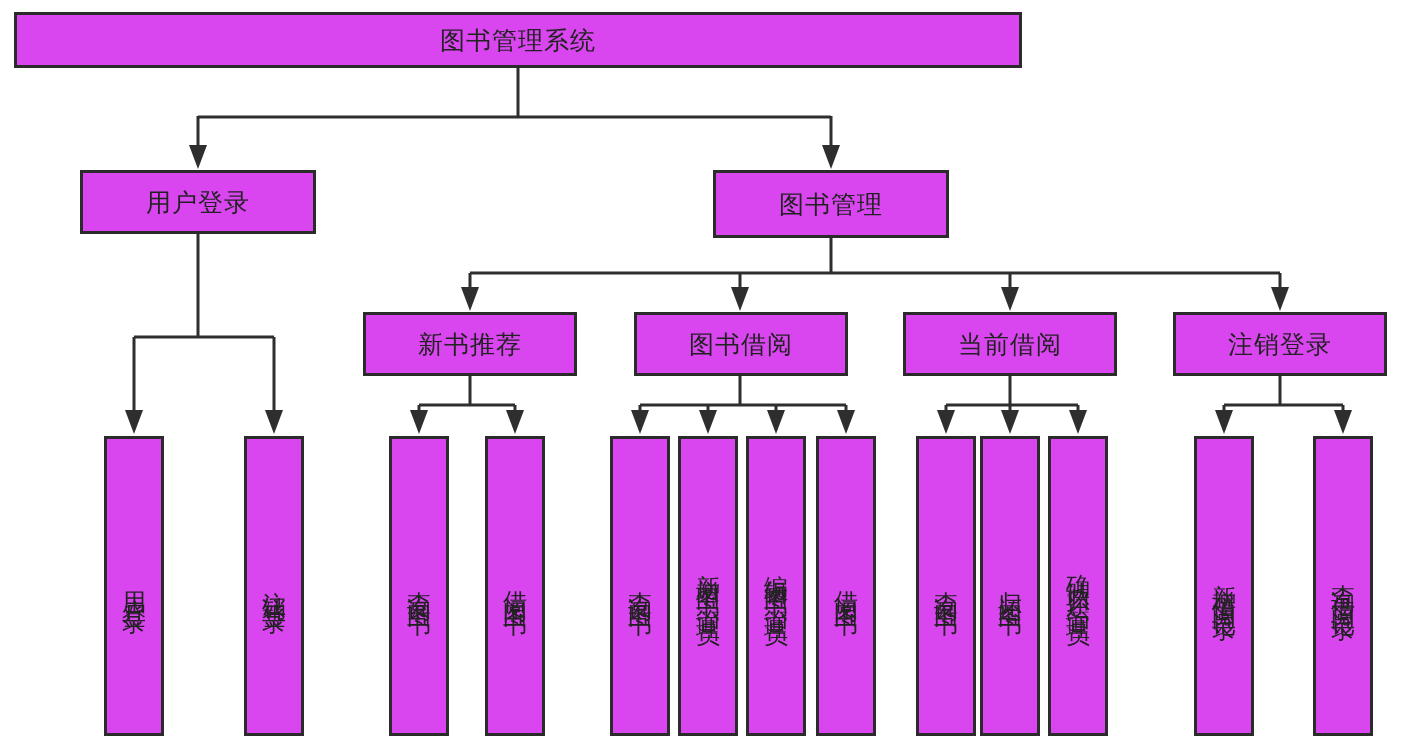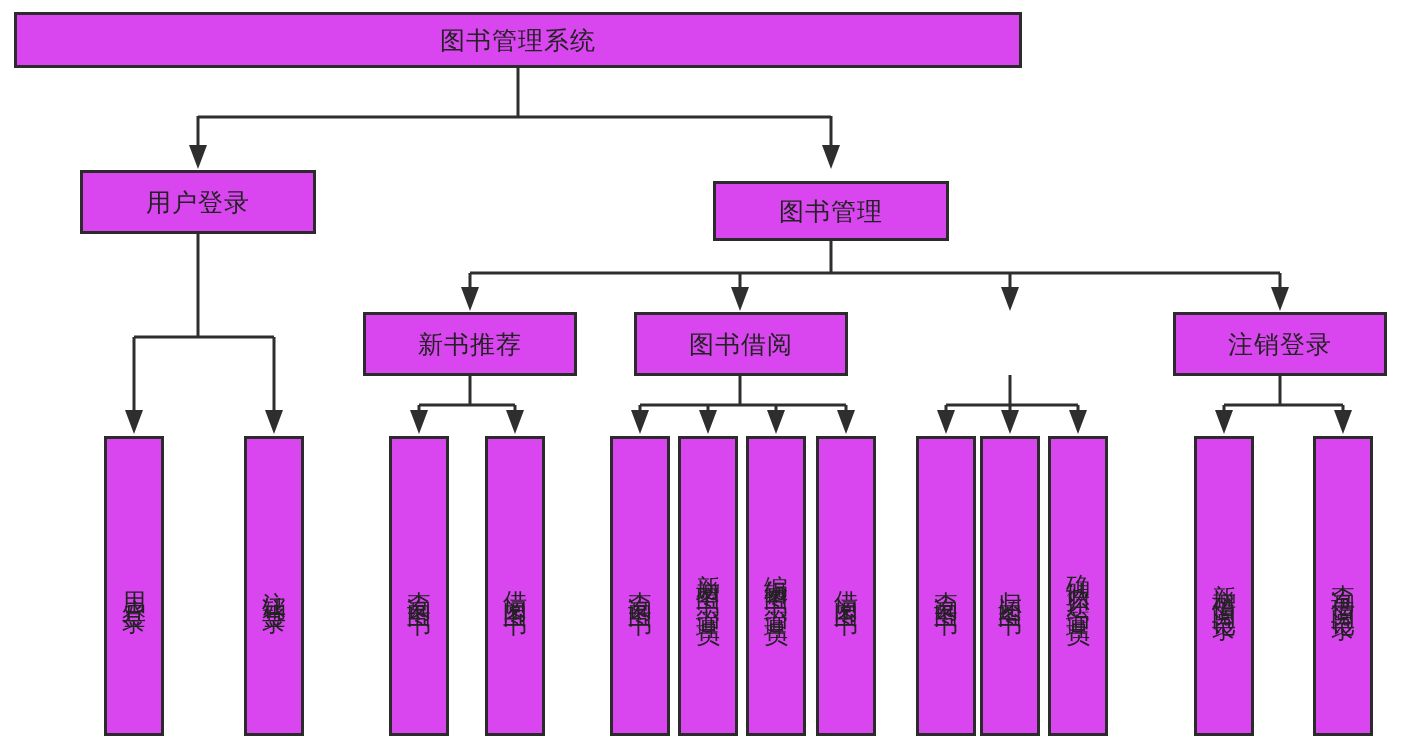--- a/index.html
+++ b/index.html
@@ -118,24 +118,25 @@
     <g>
       <path d="M1280,375 V406 M1224,405 H1343 M1224,405 V413 M1343,405 V413"></path>
       <polygon points="1215,410 1233,410 1224,434"></polygon>
       <polygon points="1334,410 1352,410 1343,434"></polygon>
     </g>
   </svg>
 
   <div class="box h-box" style="left:14px;top:12px;width:1008px;height:56px;">图书管理系统</div>
 
   <div class="box h-box" style="left:80px;top:170px;width:236px;height:64px;">用户登录</div>
-  <div class="box h-box" style="left:713px;top:181px;width:236px;height:60px;">图书管理</div>
+  <div class="box h-box" style="left:713px;top:170px;width:236px;height:68px;">图书管理</div>
 
   <div class="box h-box" style="left:634px;top:312px;width:214px;height:64px;">图书借阅</div>
   <div class="box h-box" style="left:363px;top:312px;width:214px;height:64px;">新书推荐</div>
+  <div class="box h-box" style="left:903px;top:312px;width:214px;height:64px;">当前借阅</div>
   <div class="box h-box" style="left:1173px;top:312px;width:214px;height:64px;">注销登录</div>
 
   <div class="box v-box" style="left:104px;top:436px;width:60px;height:300px;">用户登录</div>
   <div class="box v-box" style="left:244px;top:436px;width:60px;height:300px;">注销登录</div>
 
   <div class="box v-box" style="left:389px;top:436px;width:60px;height:300px;">查询图书</div>
   <div class="box v-box" style="left:485px;top:436px;width:60px;height:300px;">借阅图书</div>
 
   <div class="box v-box" style="left:610px;top:436px;width:60px;height:300px;">查询图书</div>
   <div class="box v-box" style="left:678px;top:436px;width:60px;height:300px;">新增图书（管理员）</div>

